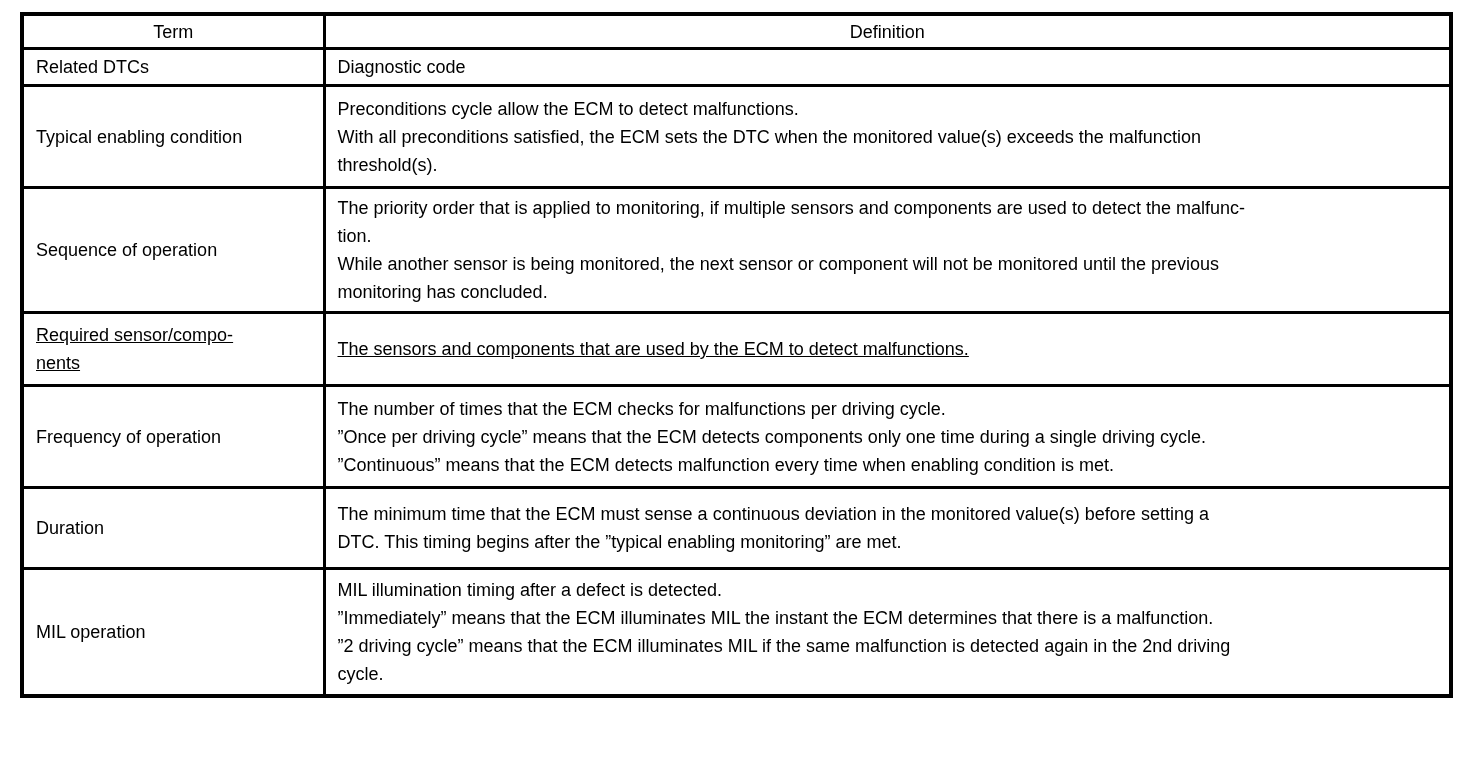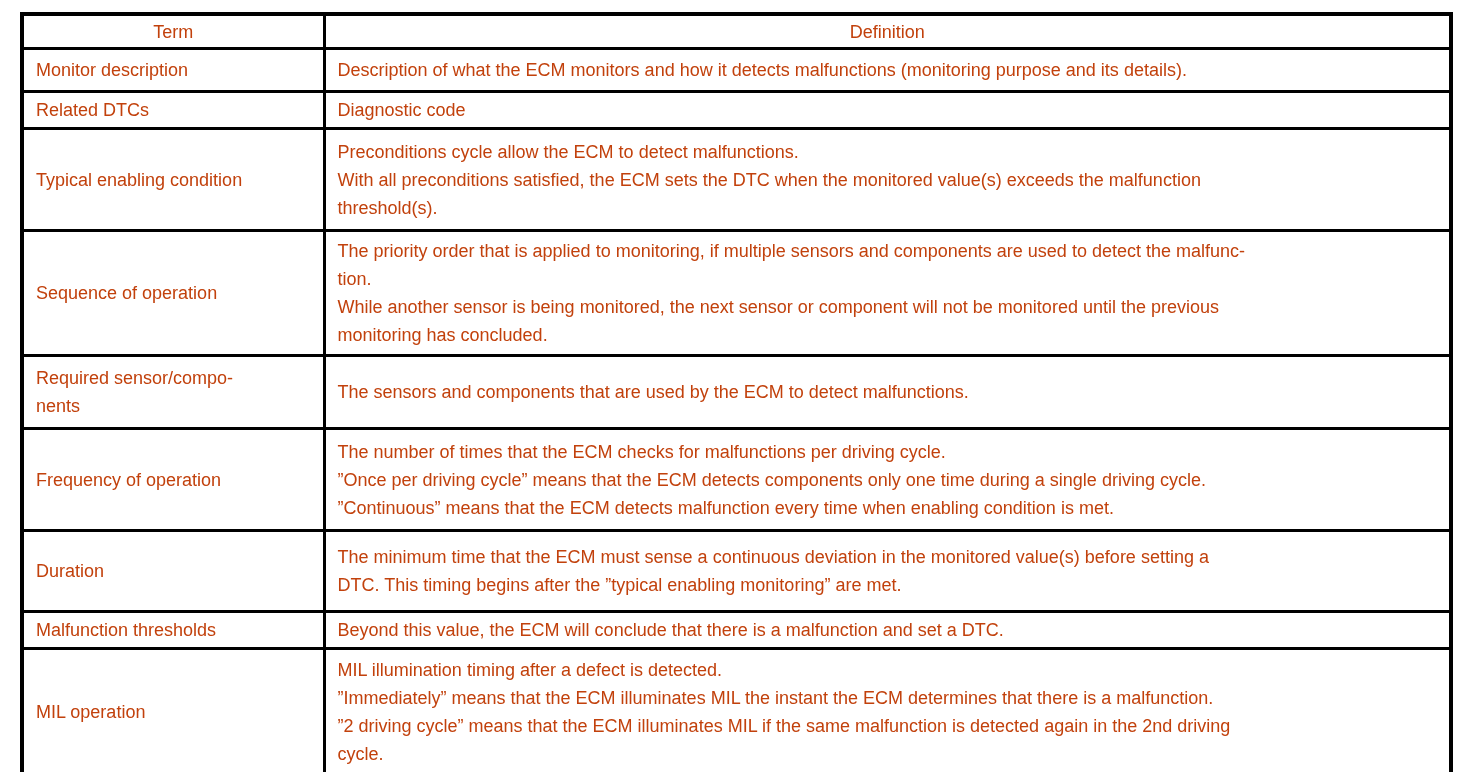--- a/index.html
+++ b/index.html
@@ -24,40 +24,40 @@
     table-layout: fixed;
     border: 4px solid #000000;
   }
   col.term-col { width: 302px; }
   .def-table th,
   .def-table td {
     border: 3px solid #000000;
     font-size: 18px;
     line-height: 28px;
     vertical-align: middle;
-    color: #c2410c;
+    color: #000000;
     overflow: hidden;
   }
   .def-table th {
     font-weight: normal;
     text-align: center;
     padding: 0 6px;
     height: 31px;
   }
   .def-table td {
     text-align: left;
     padding: 3px 10px 3px 12px;
   }
   
   tr.r-header { height: 31px; }
   tr.r0 { height: 43px; }
   tr.r1 { height: 36px; }
   tr.r2 { height: 102px; }
   tr.r3 { height: 125px; }
-  tr.r4 { height: 73px; }
+  tr.r4 { height: 73px; text-decoration: underline; }
   tr.r5 { height: 102px; }
   tr.r6 { height: 81px; }
   tr.r7 { height: 37px; }
   tr.r8 { height: 127px; }
   .line { display: block; }
 </style>
 </head>
 <body>
 
 <div class="page">
@@ -66,28 +66,20 @@
       <col class="term-col">
       <col>
     </colgroup>
     <thead>
       <tr class="r-header">
         <th>Term</th>
         <th>Definition</th>
       </tr>
     </thead>
     <tbody>
-      <tr class="r0">
-        <td>
-          <span class="line">Monitor description</span>
-        </td>
-        <td>
-          <span class="line">Description of what the ECM monitors and how it detects malfunctions (monitoring purpose and its details).</span>
-        </td>
-      </tr>
       <tr class="r1">
         <td>
           <span class="line">Related DTCs</span>
         </td>
         <td>
           <span class="line">Diagnostic code</span>
         </td>
       </tr>
       <tr class="r2">
         <td>
@@ -131,28 +123,20 @@
       </tr>
       <tr class="r6">
         <td>
           <span class="line">Duration</span>
         </td>
         <td>
           <span class="line">The minimum time that the ECM must sense a continuous deviation in the monitored value(s) before setting a</span>
           <span class="line">DTC. This timing begins after the ”typical enabling monitoring” are met.</span>
         </td>
       </tr>
-      <tr class="r7">
-        <td>
-          <span class="line">Malfunction thresholds</span>
-        </td>
-        <td>
-          <span class="line">Beyond this value, the ECM will conclude that there is a malfunction and set a DTC.</span>
-        </td>
-      </tr>
       <tr class="r8">
         <td>
           <span class="line">MIL operation</span>
         </td>
         <td>
           <span class="line">MIL illumination timing after a defect is detected.</span>
           <span class="line">”Immediately” means that the ECM illuminates MIL the instant the ECM determines that there is a malfunction.</span>
           <span class="line">”2 driving cycle” means that the ECM illuminates MIL if the same malfunction is detected again in the 2nd driving</span>
           <span class="line">cycle.</span>
         </td>

